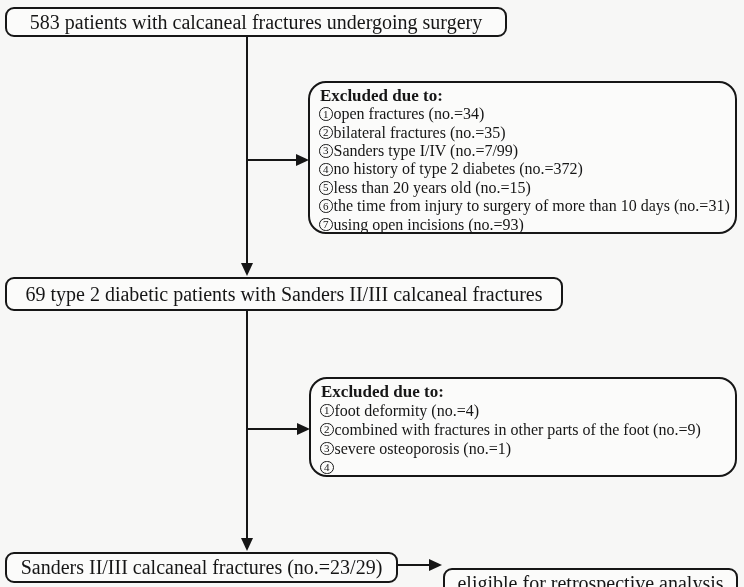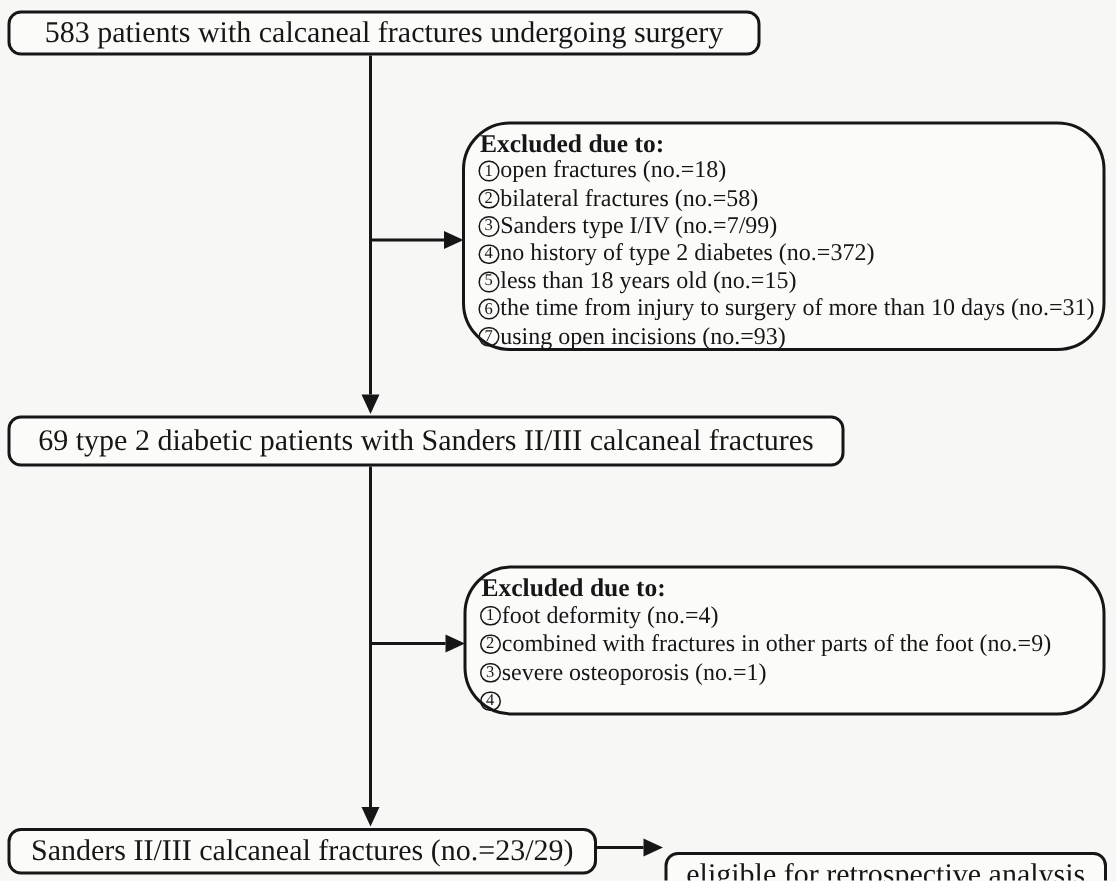--- a/index.html
+++ b/index.html
@@ -11,21 +11,21 @@
   }
   .box {
     position:absolute; box-sizing:border-box;
     border:2.6px solid #161616; border-radius:9px;
     background:#fbfbfa;
     display:flex; align-items:center; justify-content:center;
     font-size:20px; white-space:nowrap; color:#161616;
   }
   .note-box {
     position:absolute; box-sizing:border-box;
-    border:2.6px solid #161616; border-radius:32px;
+    border:2.6px solid #161616; border-radius:18px;
     background:#fbfbfa;
     padding:3px 18px 0 9px; color:#161616;
   }
   .note-heading {
     height:19px; display:flex; align-items:center;
     font-weight:bold; font-size:17px; padding-left:1px;
   }
   .note-row {
     height:18.4px; display:flex; align-items:center;
     font-size:16px; white-space:nowrap;
@@ -61,37 +61,37 @@
   <div class="vline" style="left:245.5px; top:37px; width:2.6px; height:226px;"></div>
   <div class="ah-down" style="left:240.5px; top:263px;"></div>
 
   <div class="hline" style="left:246px; top:158.7px; width:50px; height:2.6px;"></div>
   <div class="ah-right" style="left:296px; top:153.5px;"></div>
 
   <div class="note-box box1" style="left:308px; top:81px; width:429px; height:153px;">
     <div class="note-heading">Excluded due to:</div>
     <div class="note-row">
       <span class="circ">1</span>
-      <span>open fractures (no.=18)</span>
+      <span>open fractures (no.=34)</span>
     </div>
     <div class="note-row">
       <span class="circ">2</span>
-      <span>bilateral fractures (no.=58)</span>
+      <span>bilateral fractures (no.=35)</span>
     </div>
     <div class="note-row">
       <span class="circ">3</span>
       <span>Sanders type I/IV (no.=7/99)</span>
     </div>
     <div class="note-row">
       <span class="circ">4</span>
       <span>no history of type 2 diabetes (no.=372)</span>
     </div>
     <div class="note-row">
       <span class="circ">5</span>
-      <span>less than 18 years old (no.=15)</span>
+      <span>less than 20 years old (no.=15)</span>
     </div>
     <div class="note-row">
       <span class="circ">6</span>
       <span>the time from injury to surgery of more than 10 days (no.=31)</span>
     </div>
     <div class="note-row">
       <span class="circ">7</span>
       <span>using open incisions (no.=93)</span>
     </div>
   </div>

